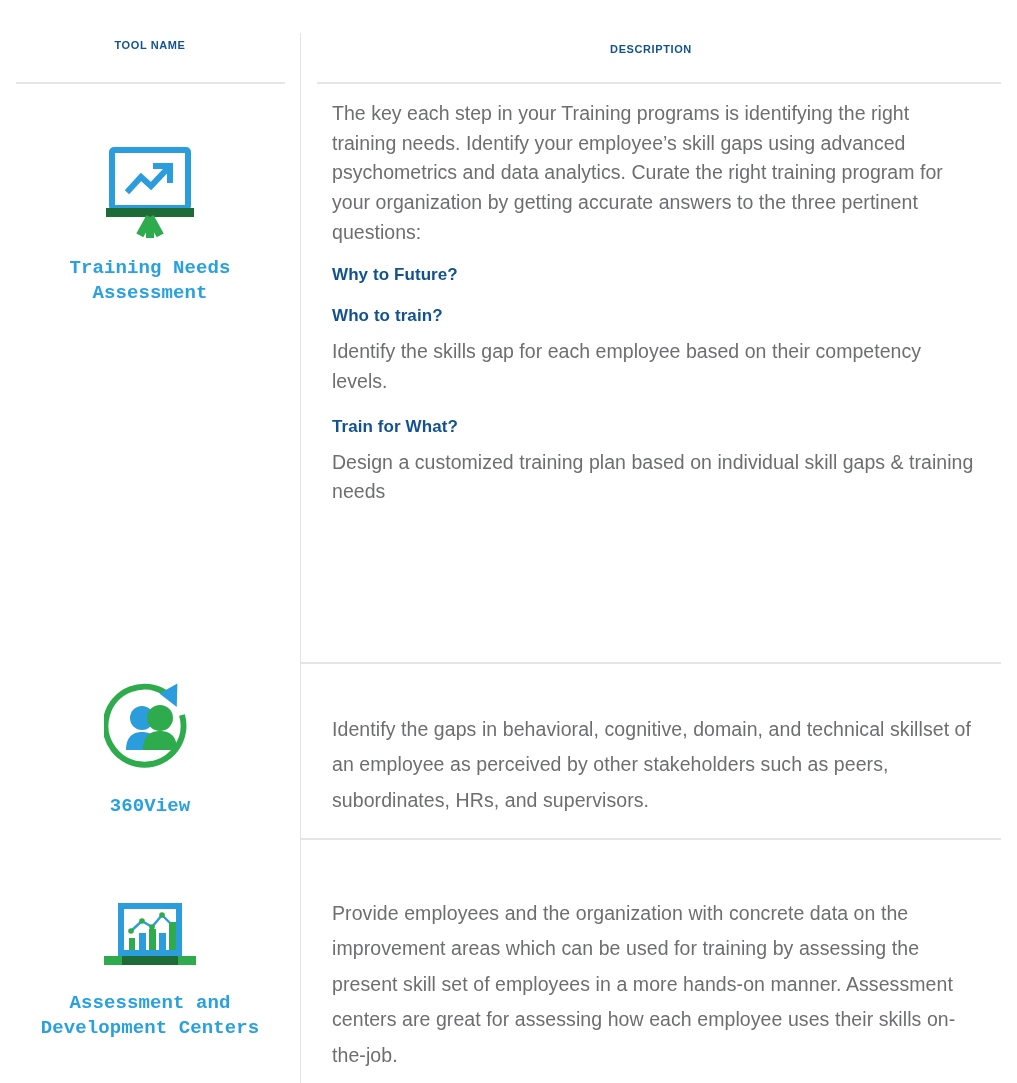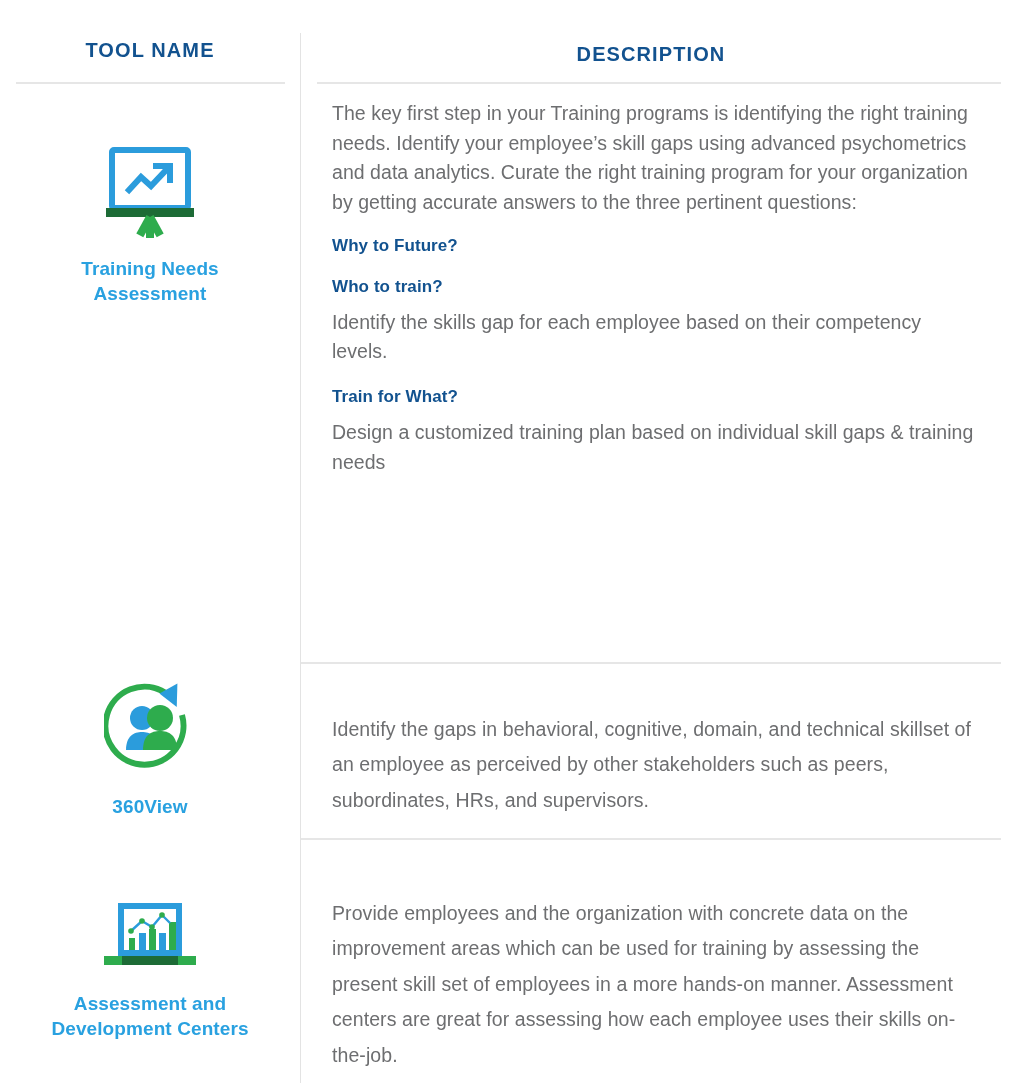--- a/index.html
+++ b/index.html
@@ -41,21 +41,21 @@
     top: 0;
     width: 1017px;
     height: 84px;
   }
   .th {
     position: absolute;
     top: 40px;
     font-weight: 700;
     color: #12528f;
     letter-spacing: 0.055em;
-    font-size: 20px;
+    font-size: 11px;
     text-transform: uppercase;
     line-height: 1;
     white-space: nowrap;
   }
   .th-tool {
     left: 0;
     width: 300px;
     text-align: center;
   }
   .th-desc {
@@ -117,20 +117,21 @@
   }
   .tool-label {
     margin-top: 14px;
     color: #29a1e0;
     font-weight: 700;
     font-size: 19px;
     line-height: 1.32;
     text-align: center;
     letter-spacing: 0.005em;
     max-width: 260px;
+    font-family: Liberation Mono, monospace;
   }
   .row-2 .tool-label { margin-top: 16px; font-size: 19px; }
   .row-3 .tool-label { margin-top: 13px; }
 
   
   .desc-para {
     color: #6d6e70;
     font-size: 19.5px;
     line-height: 1.52;
     margin: 0 0 17px 0;
@@ -189,21 +190,21 @@
           <rect x="44" y="71" width="8" height="21" fill="#2eac4d" transform="rotate(-29 48 71)"></rect>
         </svg>
       </span>
       <div class="tool-label">
         <span>Training Needs</span><br>
         <span>Assessment</span>
       </div>
     </div>
 
     <div class="cell-desc">
-      <p class="desc-para">The key first step in your Training programs is identifying the right training needs. Identify your employee’s skill gaps using advanced psychometrics and data analytics. Curate the right training program for your organization by getting accurate answers to the three pertinent questions:</p>
+      <p class="desc-para">The key each step in your Training programs is identifying the right training needs. Identify your employee’s skill gaps using advanced psychometrics and data analytics. Curate the right training program for your organization by getting accurate answers to the three pertinent questions:</p>
 
       <div class="qa-block">
         <div class="desc-sub">Why to Future?</div>
       </div>
 
       <div class="qa-block">
         <div class="desc-sub">Who to train?</div>
         <p class="desc-para">Identify the skills gap for each employee based on their competency levels.</p>
       </div>
 

